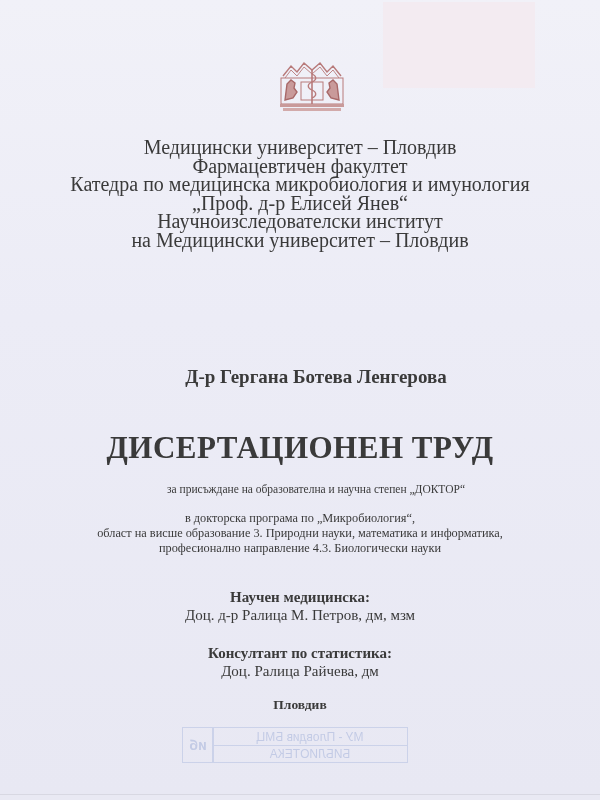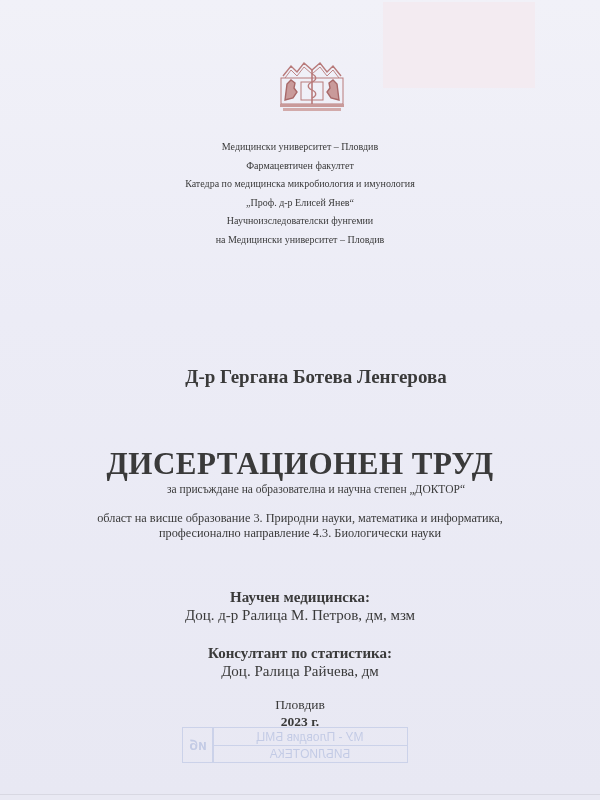--- a/index.html
+++ b/index.html
@@ -15,31 +15,31 @@
     border-bottom:1px solid #d8d8e2;
   }
   .pink-tint {
     position:absolute; left:383px; top:2px; width:152px; height:86px;
     background:#f3eaf0; opacity:0.85;
   }
   .logo {
     position:absolute; left:277px; top:58px; width:70px; height:56px;
   }
   .center { position:absolute; left:0; width:600px; text-align:center; color:#3a3a3a; }
-  .inst { top:138px; font-size:10px; line-height:18.5px; }
+  .inst { top:138px; font-size:20px; line-height:18.5px; }
   .title { top:282px; font-size:19.5px; line-height:25px; font-weight:bold; color:#3c3c3c; }
   .author { top:366px; font-size:19px; font-weight:bold;margin-left:16px; }
-  .diss { top:430px; font-size:31px; font-weight:bold; letter-spacing:0.5px; color:#3a3a3a;margin-top:16px; }
+  .diss { top:430px; font-size:31px; font-weight:bold; letter-spacing:0.5px; color:#3a3a3a; }
   .degree { top:483px; font-size:11.5px;margin-left:16px; }
   .program { top:511px; font-size:12.3px; line-height:15px; }
   .sup-label { top:589px; font-size:15px; font-weight:bold; }
   .sup-name { top:607px; font-size:15px; }
   .cons-label { top:645px; font-size:15px; font-weight:bold; }
   .cons-name { top:663px; font-size:15px; }
-  .city { top:697px; font-size:13.5px; font-weight:normal; }
+  .city { top:697px; font-size:13.5px; font-weight:bold; }
   .year { top:714px; font-size:13.5px; font-weight:bold; }
   .stamp {
     position:absolute; left:182px; top:727px; width:226px; height:36px;
     transform:scaleX(-1); opacity:0.35; color:#7f95cc;
     font-family:"Liberation Sans", sans-serif;
   }
   .stamp .box { position:absolute; right:0; top:0; width:30px; height:34px; border:1px solid #98aad8; font-size:14px; font-weight:bold; text-align:center; line-height:34px; }
   .stamp .main { position:absolute; left:0; top:0; width:194px; height:34px; border:1px solid #98aad8; }
   .stamp .l1 { position:absolute; left:0; width:194px; top:1px; text-align:center; font-size:12px; line-height:16px; border-bottom:1px solid #98aad8; }
   .stamp .l2 { position:absolute; left:0; width:194px; top:18px; text-align:center; font-size:12px; line-height:16px; }
@@ -63,44 +63,44 @@
       <rect x="3" y="46" width="64" height="3" fill="#c99a9a" stroke="none"></rect>
       <rect x="6" y="50" width="58" height="3" fill="#d2aaaa" stroke="none"></rect>
     </svg>
   </div>
 
   <div class="center inst">
     <div>Медицински университет – Пловдив</div>
     <div>Фармацевтичен факултет</div>
     <div>Катедра по медицинска микробиология и имунология</div>
     <div>„Проф. д-р Елисей Янев“</div>
-    <div>Научноизследователски фунгемии</div>
+    <div>Научноизследователски институт</div>
     <div>на Медицински университет – Пловдив</div>
   </div>
 
 
   <div class="center author">Д-р Гергана Ботева Ленгерова</div>
 
   <div class="center diss">ДИСЕРТАЦИОНЕН ТРУД</div>
 
   <div class="center degree">за присъждане на образователна и научна степен „ДОКТОР“</div>
 
   <div class="center program">
+    <div>в докторска програма по „Микробиология“,</div>
     <div>област на висше образование 3. Природни науки, математика и информатика,</div>
     <div>професионално направление 4.3. Биологически науки</div>
   </div>
 
   <div class="center sup-label">Научен медицинска:</div>
   <div class="center sup-name">Доц. д-р Ралица М. Петров, дм, мзм</div>
 
   <div class="center cons-label">Консултант по статистика:</div>
   <div class="center cons-name">Доц. Ралица Райчева, дм</div>
 
   <div class="center city">Пловдив</div>
-  <div class="center year">2023 г.</div>
 
   <div class="stamp">
     <div class="main">
       <div class="l1">МУ - Пловдив БМЦ</div>
       <div class="l2">БИБЛИОТЕКА</div>
     </div>
     <div class="box">иб</div>
   </div>
 </div>
 

